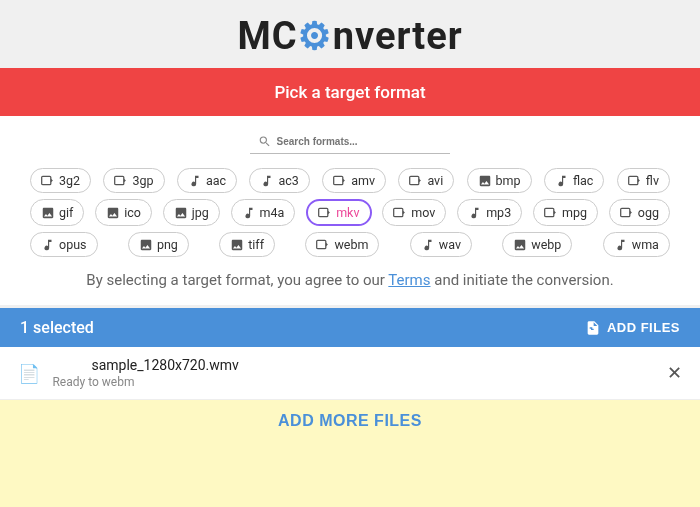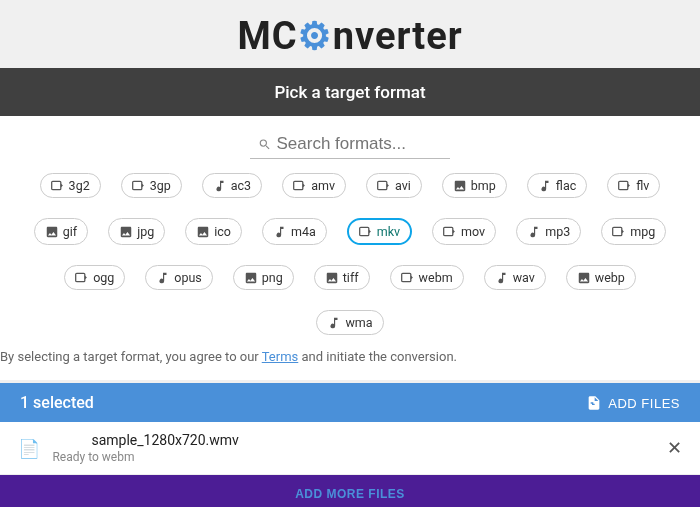--- a/index.html
+++ b/index.html
@@ -31,21 +31,21 @@
     }
 
     
     #format-panel {
       background: #fff;
       margin: 0;
       padding: 0 0 12px;
     }
 
     #format-header {
-      background: #404040;
+      background: #ef4444;
       padding: 14px 0;
       text-align: center;
     }
     #format-header span {
       color: #fff;
       font-size: 17px;
       font-weight: 500;
     }
 
     #search-container {
@@ -56,104 +56,105 @@
     #search-box {
       display: flex;
       align-items: center;
       border-bottom: 1px solid #bbb;
       padding: 4px 8px;
       width: 200px;
     }
     #search-box input {
       border: none;
       outline: none;
-      font-size: 17px;
+      font-size: 10px;
       color: #000000;
       width: 100%;
       background: transparent;
+      font-weight: bold;
     }
     .search-icon-svg {
       width: 15px;
       height: 15px;
       margin-right: 5px;
       fill: #888;
     }
 
     #formats-grid {
       display: flex;
       flex-wrap: wrap;
-      justify-content: center;
-      gap: 20px;
+      justify-content: space-between;
+      gap: 6px;
       padding: 6px 30px;
     }
 
     .format-chip {
       display: flex;
       align-items: center;
       gap: 4px;
       border: 1px solid #ccc;
       border-radius: 14px;
       padding: 4px 10px;
       font-size: 12.5px;
       color: #333;
       cursor: pointer;
       background: #fff;
       white-space: nowrap;
     }
     .format-chip.selected {
-      border: 2px solid #0ea5e9;
-      color: #0f766e;
+      border: 2px solid #8b5cf6;
+      color: #ec4899;
     }
     .format-chip .chip-icon {
       width: 14px;
       height: 14px;
       display: flex;
       align-items: center;
       justify-content: center;
     }
 
     #terms-text {
-      text-align: left;
-      font-size: 13px;
+      text-align: center;
+      font-size: 15px;
       color: #666;
       padding: 8px 0 4px;
     }
     #terms-text a {
       color: #4a90d9;
       text-decoration: underline;
     }
 
     
     #file-panel {
-      background: #4c1d95;
+      background: #fef9c3;
       border-top: 3px solid #f0f0f0;
       flex: 1;
       display: flex;
       flex-direction: column;
     }
 
     #file-panel-header {
       background: #4a90d9;
       display: flex;
       align-items: center;
       justify-content: space-between;
       padding: 10px 20px;
     }
     #selected-count {
       color: #fff;
       font-size: 16px;
       font-weight: 500;
     }
     #add-files-btn {
       display: flex;
-      align-items: flex-end;
+      align-items: center;
       gap: 6px;
       color: #fff;
       font-size: 13px;
-      font-weight: 400;
+      font-weight: 700;
       cursor: pointer;
       background: none;
       border: none;
       letter-spacing: 0.5px;
     }
 
     #file-list {
       padding: 0;
     }
     .file-item {
@@ -193,21 +194,21 @@
       display: flex;
       justify-content: center;
       align-items: center;
       padding: 12px;
       cursor: pointer;
     }
     #add-more-btn button {
       background: none;
       border: none;
       color: #4a90d9;
-      font-size: 12px;
+      font-size: 16px;
       font-weight: 600;
       letter-spacing: 0.5px;
       cursor: pointer;
     }
   </style>
 </head>
 <body>
 
 <div id="header">
   <h1>
@@ -247,20 +248,28 @@
           </svg>
         </span>
         <span>3gp</span>
       </div>
       <div class="format-chip">
         <span class="chip-icon">
           <svg width="14" height="14" viewBox="0 0 24 24" fill="#555">
             <path d="M12 3v10.55A4 4 0 1 0 14 17V7h4V3h-6z"></path>
           </svg>
         </span>
+        <span>aac</span>
+      </div>
+      <div class="format-chip">
+        <span class="chip-icon">
+          <svg width="14" height="14" viewBox="0 0 24 24" fill="#555">
+            <path d="M12 3v10.55A4 4 0 1 0 14 17V7h4V3h-6z"></path>
+          </svg>
+        </span>
         <span>ac3</span>
       </div>
       <div class="format-chip">
         <span class="chip-icon">
           <svg width="14" height="11" viewBox="0 0 20 14" fill="none" stroke="#555" stroke-width="1.8">
             <rect x="1" y="1" width="13" height="12" rx="1.5"></rect>
             <polygon points="17,7 14,4 14,10" fill="#555" stroke="none"></polygon>
           </svg>
         </span>
         <span>amv</span>
@@ -306,29 +315,29 @@
           </svg>
         </span>
         <span>gif</span>
       </div>
       <div class="format-chip">
         <span class="chip-icon">
           <svg width="14" height="14" viewBox="0 0 24 24" fill="#555">
             <path d="M21 19V5c0-1.1-.9-2-2-2H5c-1.1 0-2 .9-2 2v14c0 1.1.9 2 2 2h14c1.1 0 2-.9 2-2zM8.5 13.5l2.5 3 3.5-4.5 4.5 6H5l3.5-4.5z"></path>
           </svg>
         </span>
+        <span>ico</span>
+      </div>
+      <div class="format-chip">
+        <span class="chip-icon">
+          <svg width="14" height="14" viewBox="0 0 24 24" fill="#555">
+            <path d="M21 19V5c0-1.1-.9-2-2-2H5c-1.1 0-2 .9-2 2v14c0 1.1.9 2 2 2h14c1.1 0 2-.9 2-2zM8.5 13.5l2.5 3 3.5-4.5 4.5 6H5l3.5-4.5z"></path>
+          </svg>
+        </span>
         <span>jpg</span>
-      </div>
-      <div class="format-chip">
-        <span class="chip-icon">
-          <svg width="14" height="14" viewBox="0 0 24 24" fill="#555">
-            <path d="M21 19V5c0-1.1-.9-2-2-2H5c-1.1 0-2 .9-2 2v14c0 1.1.9 2 2 2h14c1.1 0 2-.9 2-2zM8.5 13.5l2.5 3 3.5-4.5 4.5 6H5l3.5-4.5z"></path>
-          </svg>
-        </span>
-        <span>ico</span>
       </div>
       <div class="format-chip">
         <span class="chip-icon">
           <svg width="14" height="14" viewBox="0 0 24 24" fill="#555">
             <path d="M12 3v10.55A4 4 0 1 0 14 17V7h4V3h-6z"></path>
           </svg>
         </span>
         <span>m4a</span>
       </div>
       <div class="format-chip selected">

